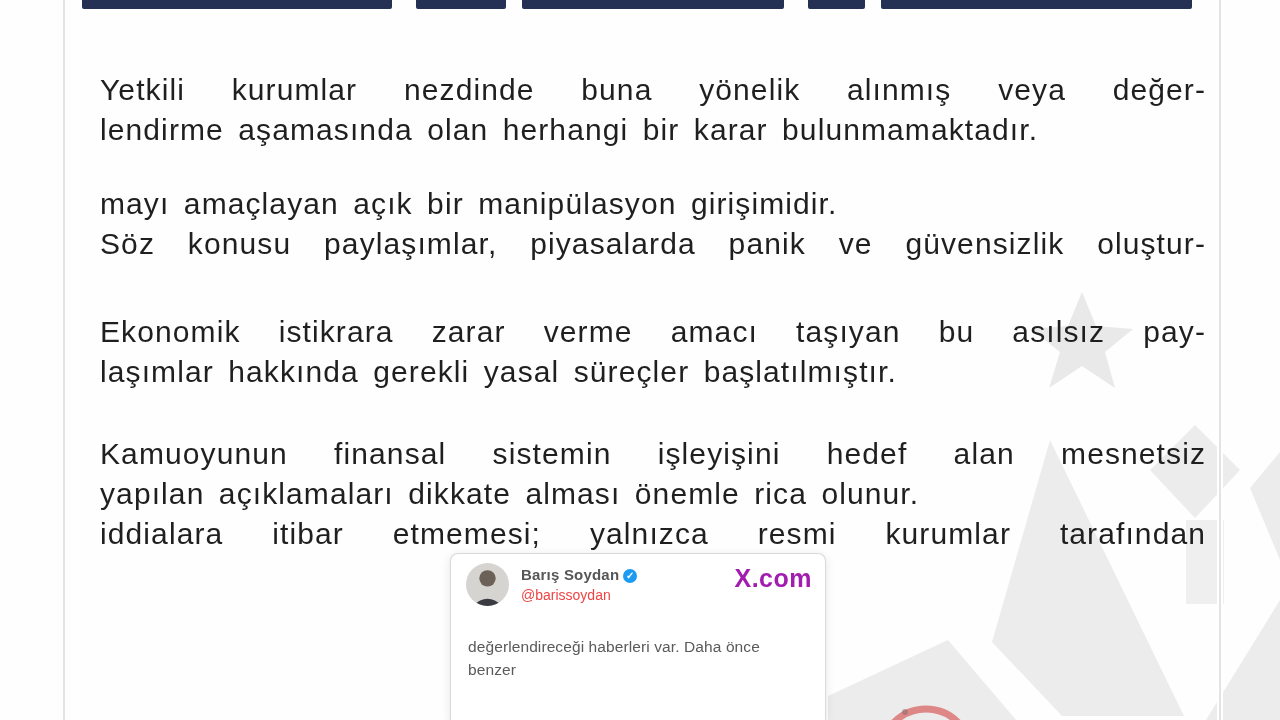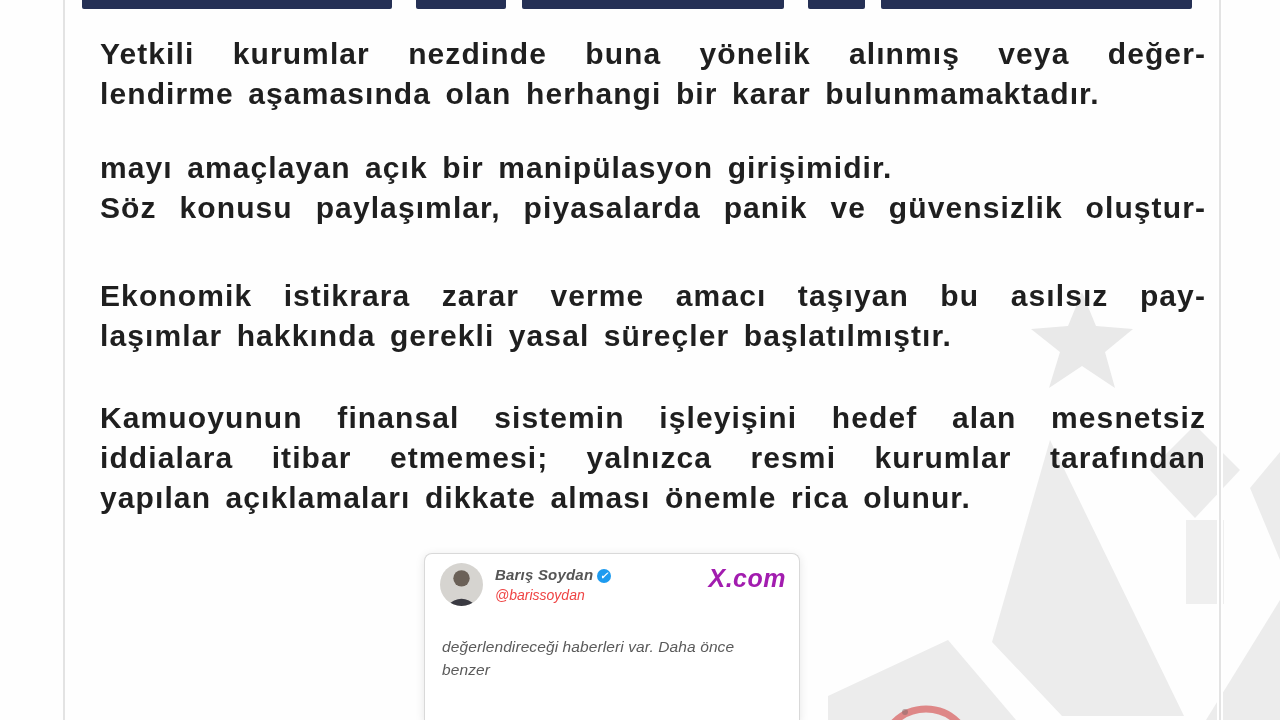--- a/index.html
+++ b/index.html
@@ -13,30 +13,30 @@
   .vline{position:absolute;top:0;height:720px;z-index:2;}
   #left-line{left:63px;width:2px;background:#e3e3e3;}
   #right-line{left:1219px;width:2px;background:#e3e3e3;}
 
   
   .topfrag{position:absolute;top:0;height:9px;background:#253055;z-index:3;
            border-radius:0 0 2px 2px;}
 
   
   .stmt{position:absolute;left:100px;width:1106px;z-index:3;
-        font-size:30px;line-height:40px;font-weight:700;color:#1f1f1f;
-        letter-spacing:1.1px;word-spacing:5px;}
+        font-size:30px;line-height:40px;font-weight:400;color:#1f1f1f;
+        letter-spacing:1.1px;word-spacing:5px;margin-top:36px;}
   .stmt .line{width:100%;}
   .stmt .j{text-align:justify;text-align-last:justify;}
 
   
-  #tweet-card{position:absolute;left:424px;top:553px;width:374px;height:167px;
+  #tweet-card{position:absolute;left:450px;top:553px;width:374px;height:167px;
               background:#ffffff;border:1px solid #d9d9d9;border-bottom:none;
               border-radius:8px 8px 0 0;box-shadow:0 2px 10px rgba(0,0,0,.10);
-              z-index:4;font-style:italic;}
+              z-index:4;}
   #tweet-avatar{position:absolute;left:15px;top:9px;width:43px;height:43px;
                 border-radius:50%;overflow:hidden;}
   #tweet-name{position:absolute;left:70px;top:12px;font-size:15px;font-weight:bold;
               color:#565656;letter-spacing:.2px;}
   #verified-badge{display:inline-block;width:14px;height:14px;margin-left:4px;
                   border-radius:50%;background:#1d9bf0;color:#fff;font-size:10px;
                   line-height:14px;text-align:center;vertical-align:1px;font-weight:bold;}
   #tweet-handle{position:absolute;left:70px;top:33px;font-size:14px;color:#ef4444;}
   #xcom-label{position:absolute;right:13px;top:10px;font-size:25px;font-weight:bold;
               color:#a21caf;letter-spacing:.5px;}
@@ -83,22 +83,22 @@
     <div class="line j">Söz konusu paylaşımlar, piyasalarda panik ve güvensizlik oluştur-</div>
   </div>
 
   <div class="stmt" style="top:276px">
     <div class="line j">Ekonomik istikrara zarar verme amacı taşıyan bu asılsız pay-</div>
     <div class="line">laşımlar hakkında gerekli yasal süreçler başlatılmıştır.</div>
   </div>
 
   <div class="stmt" style="top:398px">
     <div class="line j">Kamuoyunun finansal sistemin işleyişini hedef alan mesnetsiz</div>
+    <div class="line">yapılan açıklamaları dikkate alması önemle rica olunur.</div>
     <div class="line j">iddialara itibar etmemesi; yalnızca resmi kurumlar tarafından</div>
-    <div class="line">yapılan açıklamaları dikkate alması önemle rica olunur.</div>
   </div>
 
   <div id="tweet-card">
     <div id="tweet-avatar">
       <svg viewBox="0 0 42 42" width="43" height="43">
         <rect width="42" height="42" fill="#d6d4d0"></rect>
         <circle cx="21" cy="15" r="8" fill="#6b6158"></circle>
         <path d="M3 46 Q21 24 39 46 Z" fill="#3a3a42"></path>
       </svg>
     </div>

